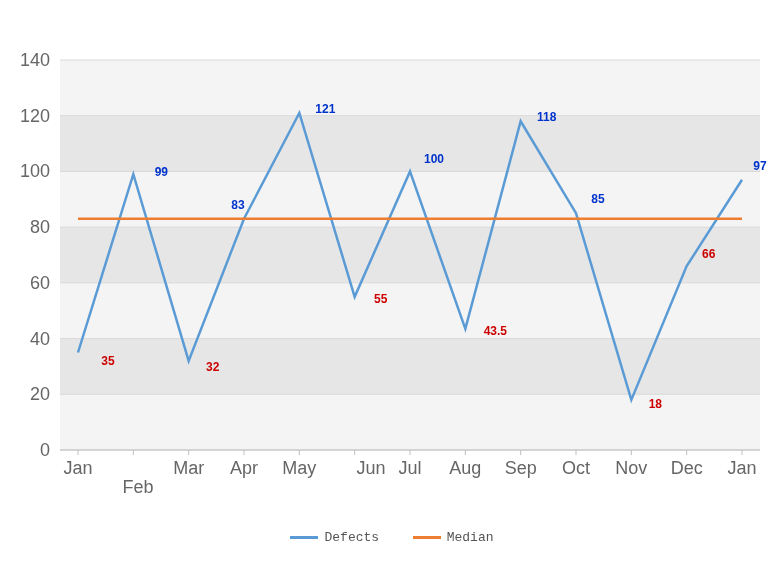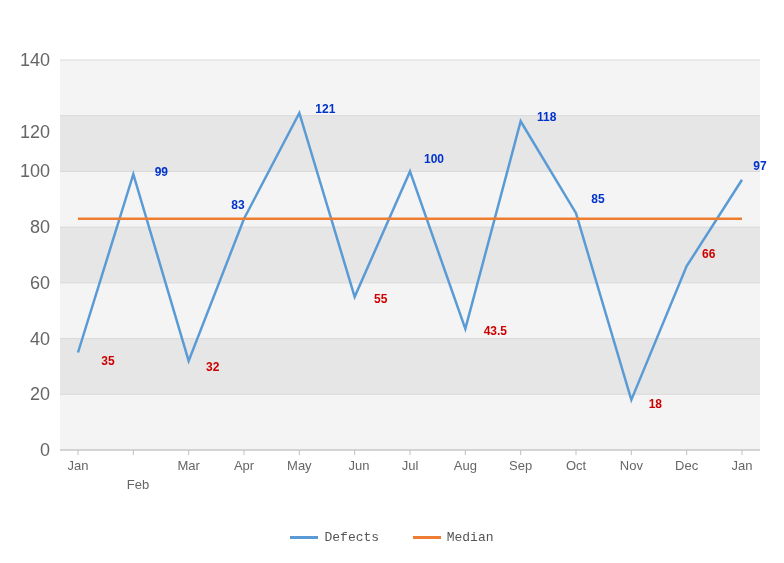--- a/index.html
+++ b/index.html
@@ -44,21 +44,21 @@
     position: absolute;
     left: 60px;
     top: 450px;
     width: 700px;
     height: 30px;
   }
   .x-tick {
     position: absolute;
     top: 8px;
     transform: translateX(-50%);
-    font-size: 13px;
+    font-size: 18px;
     color: #666;
   }
   .legend {
     position: absolute;
     bottom: 18px;
     left: 0;
     width: 100%;
     text-align: center;
     font-family: Liberation Mono, monospace;
   }
@@ -90,21 +90,21 @@
 
 <div class="chart-container">
 
   <div class="y-axis" id="y-axis">
       <div class="y-tick" style="top: 390px;">0</div>
       <div class="y-tick" style="top: 334.286px;">20</div>
       <div class="y-tick" style="top: 278.571px;">40</div>
       <div class="y-tick" style="top: 222.857px;">60</div>
       <div class="y-tick" style="top: 167.143px;">80</div>
       <div class="y-tick" style="top: 111.429px;">100</div>
-      <div class="y-tick" style="top: 55.7143px; margin-top: 16px;">120</div>
+      <div class="y-tick" style="top: 55.7143px;">120</div>
       <div class="y-tick" style="top: 0px;">140</div>
     </div>
 
   <div class="plot-area">
     <svg id="plot-svg" width="700" height="390">
         <rect x="0" y="334.2857142857143" width="700" height="55.71428571428572" fill="#f4f4f4"></rect>
         <rect x="0" y="278.57142857142856" width="700" height="55.71428571428572" fill="#e6e6e6"></rect>
         <rect x="0" y="222.85714285714286" width="700" height="55.714285714285694" fill="#f4f4f4"></rect>
         <rect x="0" y="167.14285714285717" width="700" height="55.714285714285694" fill="#e6e6e6"></rect>
         <rect x="0" y="111.42857142857144" width="700" height="55.71428571428572" fill="#f4f4f4"></rect>
@@ -151,21 +151,21 @@
         <div class="data-label label-high" style="left: 700px; top: 105.786px;">97</div>
       </div>
   </div>
 
   <div class="x-axis" id="x-axis">
       <div class="x-tick" style="left: 18px;">Jan</div>
       <div class="x-tick" style="left: 78px; margin-top: 19px;">Feb</div>
       <div class="x-tick" style="left: 128.667px;">Mar</div>
       <div class="x-tick" style="left: 184px;">Apr</div>
       <div class="x-tick" style="left: 239.333px;">May</div>
-      <div class="x-tick" style="left: 299px; text-align: center;">Jun</div>
+      <div class="x-tick" style="left: 311px; text-align: center;">Jun</div>
       <div class="x-tick" style="left: 350px;">Jul</div>
       <div class="x-tick" style="left: 405.333px;">Aug</div>
       <div class="x-tick" style="left: 460.667px;">Sep</div>
       <div class="x-tick" style="left: 516px;">Oct</div>
       <div class="x-tick" style="left: 571.333px;">Nov</div>
       <div class="x-tick" style="left: 626.667px;">Dec</div>
       <div class="x-tick" style="left: 682px;">Jan</div>
     </div>
 
   <div class="legend">

